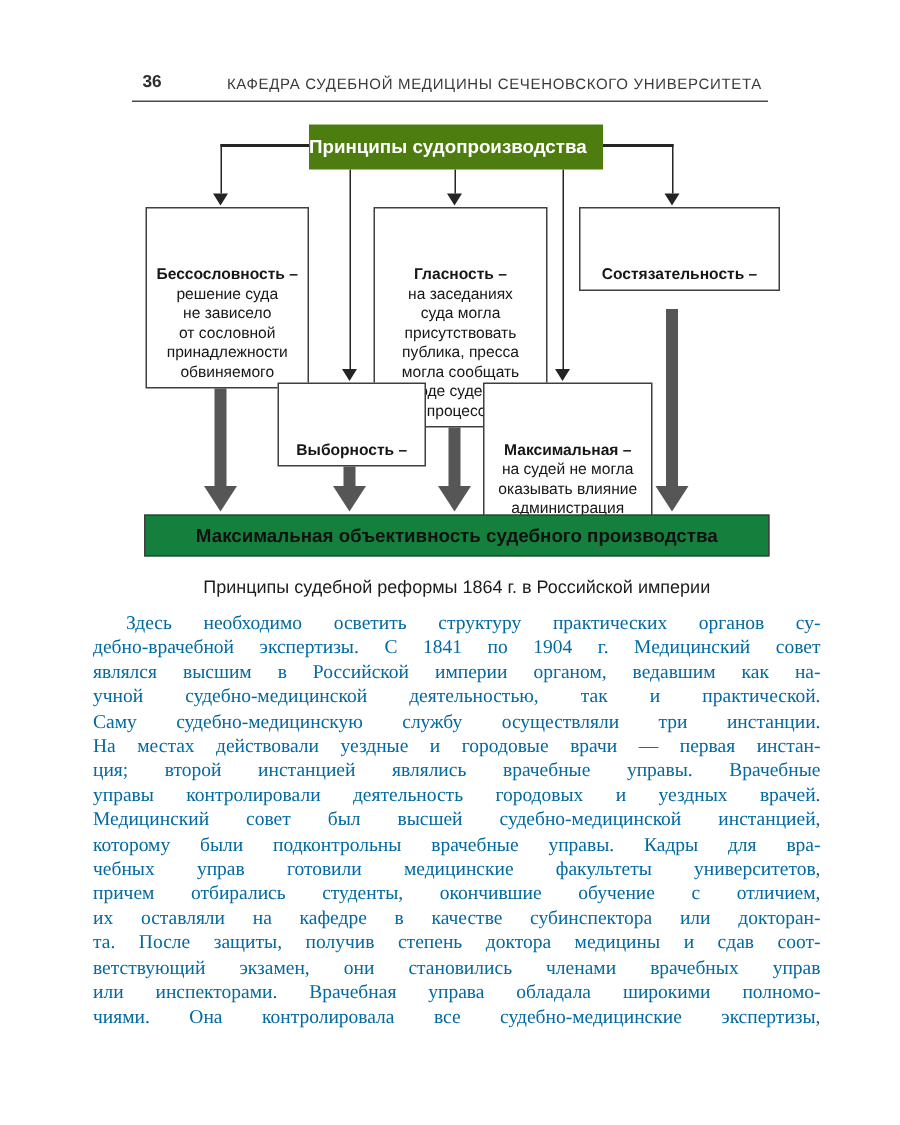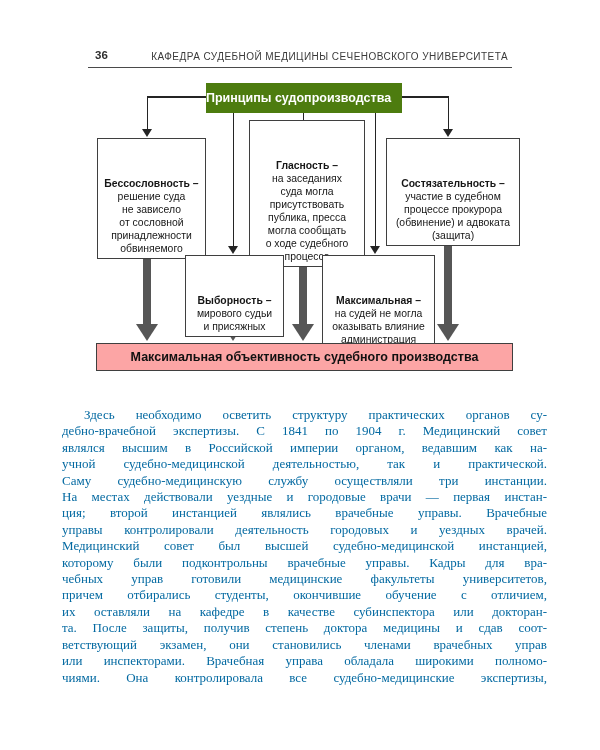--- a/index.html
+++ b/index.html
@@ -13,21 +13,21 @@
   .head-rule{position:absolute;left:88px;top:67px;width:424px;height:1px;background:#4a4a4a;}
 
   
   .root-box{position:absolute;left:206px;top:83px;width:196px;height:30px;background:#4d7c0f;
             color:#fff;font-weight:bold;font-size:12.5px;line-height:30px;z-index:2;}
   .node{position:absolute;background:#fff;border:1px solid #3f3f3f;text-align:center;
         font-size:10.4px;line-height:13px;padding:3px 2px;z-index:2;color:#161616;}
   .node-title{font-weight:bold;margin-top:35px;}
   .node-body{white-space:pre-line;}
   .result-box{position:absolute;left:96px;top:343px;width:415px;height:26px;border:1px solid #3f3f3f;
-              background:#fca5a5;text-align:center;font-weight:bold;font-size:12.5px;line-height:26px;z-index:2;color:#111;}
+              background:#15803d;text-align:center;font-weight:bold;font-size:12.5px;line-height:26px;z-index:2;color:#111;}
 
   
   .tline{position:absolute;background:#242424;z-index:1;}
   .thead{position:absolute;width:0;height:0;border-left:5.5px solid transparent;
          border-right:5.5px solid transparent;border-top:8.5px solid #242424;z-index:1;}
 
   
   .fshaft{position:absolute;width:8px;background:#565656;z-index:0;}
   .fhead{position:absolute;width:0;height:0;border-left:11.5px solid transparent;
          border-right:11.5px solid transparent;border-top:17px solid #565656;z-index:0;}
@@ -71,43 +71,37 @@
 
     <div class="node" style="left:97px;top:138px;width:103px">
       <div class="node-title">Бессословность –</div>
       <div class="node-body">решение суда
 не зависело
 от сословной
 принадлежности
 обвиняемого</div>
     </div>
 
-    <div class="node" style="left:249px;top:120px;width:110px">
+    <div class="node" style="left:249px;top:138px;width:110px">
       <div class="node-title">Гласность –</div>
       <div class="node-body">на заседаниях
 суда могла
 присутствовать
 публика, пресса
 могла сообщать
 о ходе судебного
 процесса</div>
     </div>
 
     <div class="node" style="left:386px;top:138px;width:128px">
       <div class="node-title">Состязательность –</div>
-      <div class="node-body">участие в судебном
-процессе прокурора
-(обвинение) и адвоката
-(защита)</div>
     </div>
 
     <div class="node" style="left:185px;top:255px;width:93px">
       <div class="node-title">Выборность –</div>
-      <div class="node-body">мирового судьи
-и присяжных</div>
     </div>
 
     <div class="node" style="left:322px;top:255px;width:107px">
       <div class="node-title">Максимальная –</div>
       <div class="node-body">на судей не могла
 оказывать влияние
 администрация</div>
     </div>
 
     <div class="fshaft" style="left:143px;top:220px;height:104px"></div>
@@ -121,20 +115,21 @@
 
     <div class="fshaft" style="left:371px;top:310px;height:14px"></div>
     <div class="fhead" style="left:363.5px;top:324px"></div>
 
     <div class="fshaft" style="left:444px;top:206px;height:118px"></div>
     <div class="fhead" style="left:436.5px;top:324px"></div>
 
     <div class="result-box">Максимальная объективность судебного производства</div>
   </section>
 
+  <div class="caption">Принципы судебной реформы 1864 г. в Российской империи</div>
 
   <div class="body-text">Здесь необходимо осветить структуру практических органов су-
 дебно-врачебной экспертизы. С 1841 по 1904 г. Медицинский совет
 являлся высшим в Российской империи органом, ведавшим как на-
 учной судебно-медицинской деятельностью, так и практической.
 Саму судебно-медицинскую службу осуществляли три инстанции.
 На местах действовали уездные и городовые врачи — первая инстан-
 ция; второй инстанцией являлись врачебные управы. Врачебные
 управы контролировали деятельность городовых и уездных врачей.
 Медицинский совет был высшей судебно-медицинской инстанцией,

